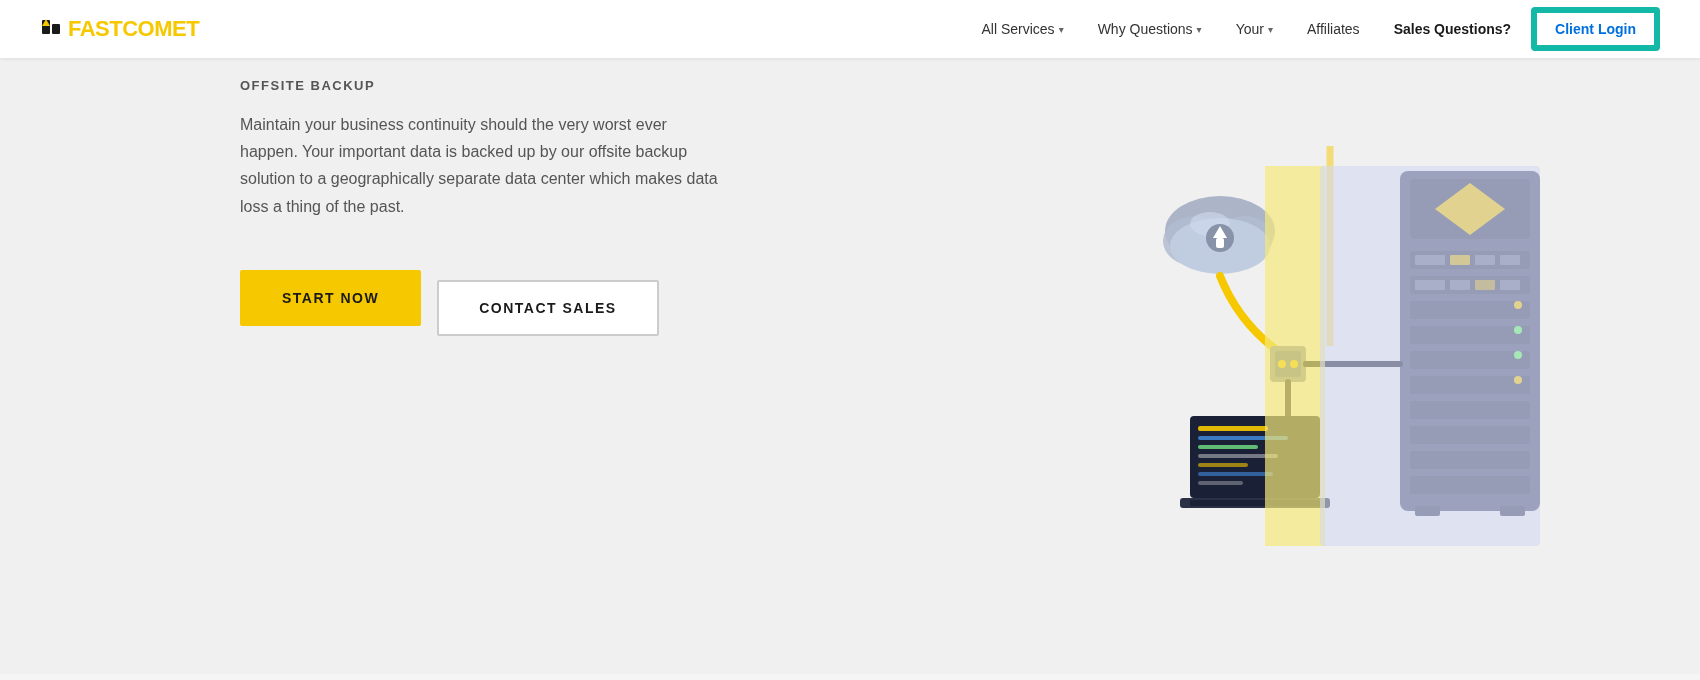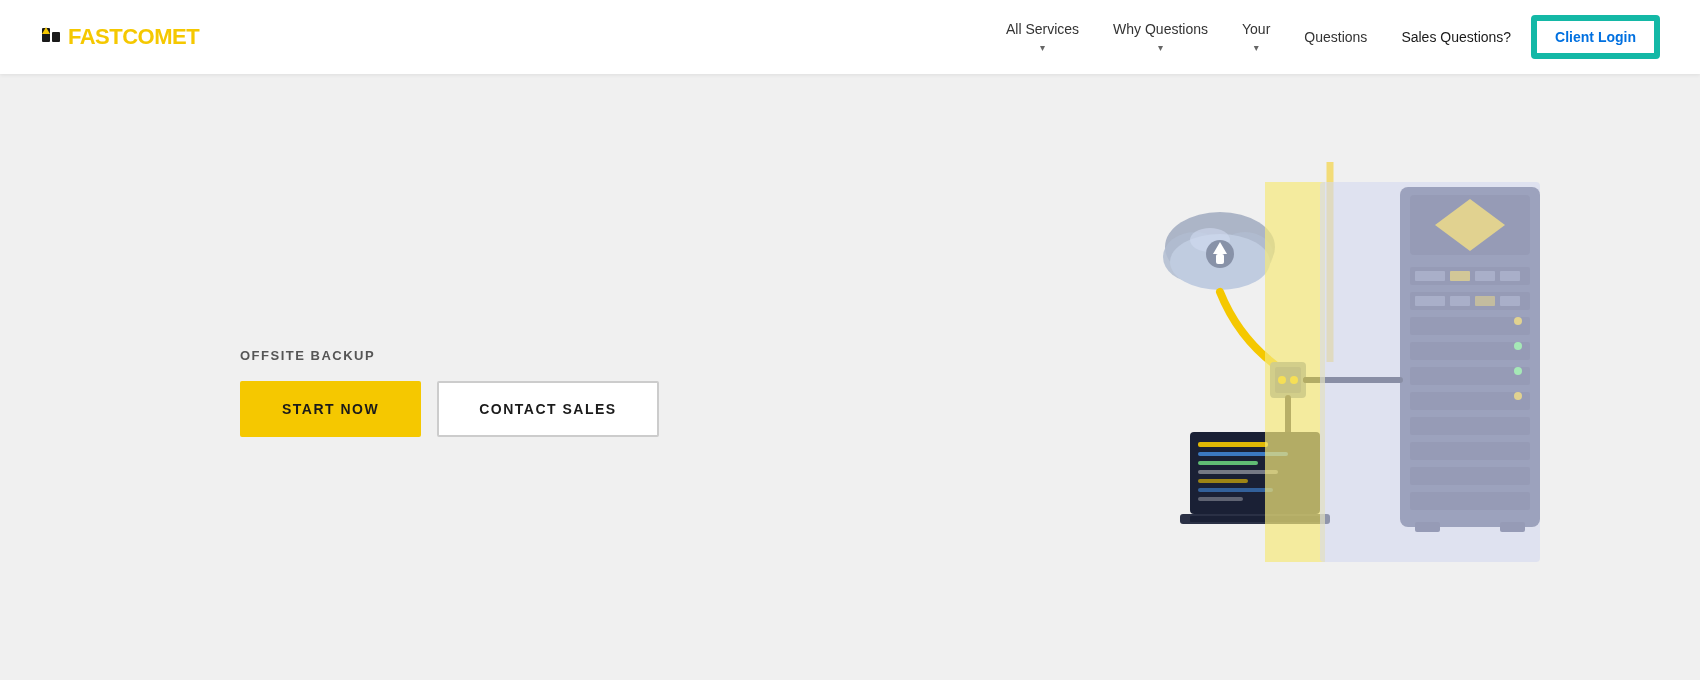--- a/index.html
+++ b/index.html
@@ -1,21 +1,21 @@
 <!DOCTYPE html>
 <html><head>
   <meta charset="utf-8">
   <style>
     * { margin: 0; padding: 0; box-sizing: border-box; }
     body { font-family: 'Arial', sans-serif; background: #f5f5f5; width: 1700px; min-height: 680px; overflow-x: hidden; }
 
     
     header {
       background: #fff;
-      height: 74px;
+      height: 58px;
       display: flex;
       align-items: center;
       justify-content: space-between;
       padding: 0 40px;
       box-shadow: 0 1px 4px rgba(0,0,0,0.08);
       position: relative;
       z-index: 10;
     }
     .logo {
       display: flex;
@@ -50,30 +50,29 @@
       display: flex;
       align-items: center;
       gap: 4px;
       padding: 8px 14px;
       font-size: 14px;
       color: #333;
       font-weight: 500;
       cursor: pointer;
       white-space: nowrap;
       text-decoration: none;
-      flex-direction: column;
     }
     .nav-chevron {
       font-size: 10px;
       color: #666;
       margin-top: 1px;
     }
     .nav-sales {
       font-size: 14px;
-      font-weight: 400;
+      font-weight: 700;
       color: #1a1a1a;
       padding: 8px 14px;
       cursor: pointer;
     }
     .nav-login {
       border: 6px solid #14b8a6;
       border-radius: 4px;
       padding: 8px 18px;
       font-size: 14px;
       font-weight: 600;
@@ -81,21 +80,21 @@
       cursor: pointer;
       background: #fff;
       white-space: nowrap;
     }
 
     
     .hero {
       background: #f0f0f0;
       min-height: 616px;
       display: flex;
-      align-items: center;
+      align-items: flex-start;
       padding: 0 0 0 240px;
       position: relative;
       overflow: hidden;
     }
 
     .hero-content {
       max-width: 520px;
       z-index: 2;
       padding-top: 20px;
     }
@@ -149,20 +148,21 @@
       background: #fff;
       color: #1a1a1a;
       font-weight: 700;
       font-size: 14px;
       letter-spacing: 1.5px;
       text-transform: uppercase;
       padding: 18px 40px;
       border: 2px solid #ccc;
       cursor: pointer;
       border-radius: 2px;
+      margin-top: 20px;
     }
 
     
     .hero-illustration {
       position: absolute;
       right: 100px;
       top: 50%;
       transform: translateY(-50%);
       width: 500px;
       height: 440px;
@@ -215,30 +215,31 @@
     </a>
     <a class="nav-item" href="#">
       <span>Why Questions</span>
       <span class="nav-chevron">▾</span>
     </a>
     <a class="nav-item" href="#">
       <span>Your</span>
       <span class="nav-chevron">▾</span>
     </a>
     <a class="nav-item" href="#">
-      <span>Questions</span>
+      <span>Affiliates</span>
     </a>
     <span class="nav-sales">Sales Questions?</span>
     <button class="nav-login">Client Login</button>
   </nav>
 </header>
 
 <section class="hero">
   <div class="hero-content">
     <p class="hero-subtitle">OFFSITE BACKUP</p>
+    <p class="hero-description">Maintain your business continuity should the very worst ever happen. Your important data is backed up by our offsite backup solution to a geographically separate data center which makes data loss a thing of the past.</p>
     <div class="hero-buttons">
       <button class="btn-start">START NOW</button>
       <button class="btn-contact">CONTACT SALES</button>
     </div>
   </div>
 
   <div class="hero-illustration">
     
     <div class="illus-bg-yellow"></div>
     <div class="illus-bg-purple"></div>

